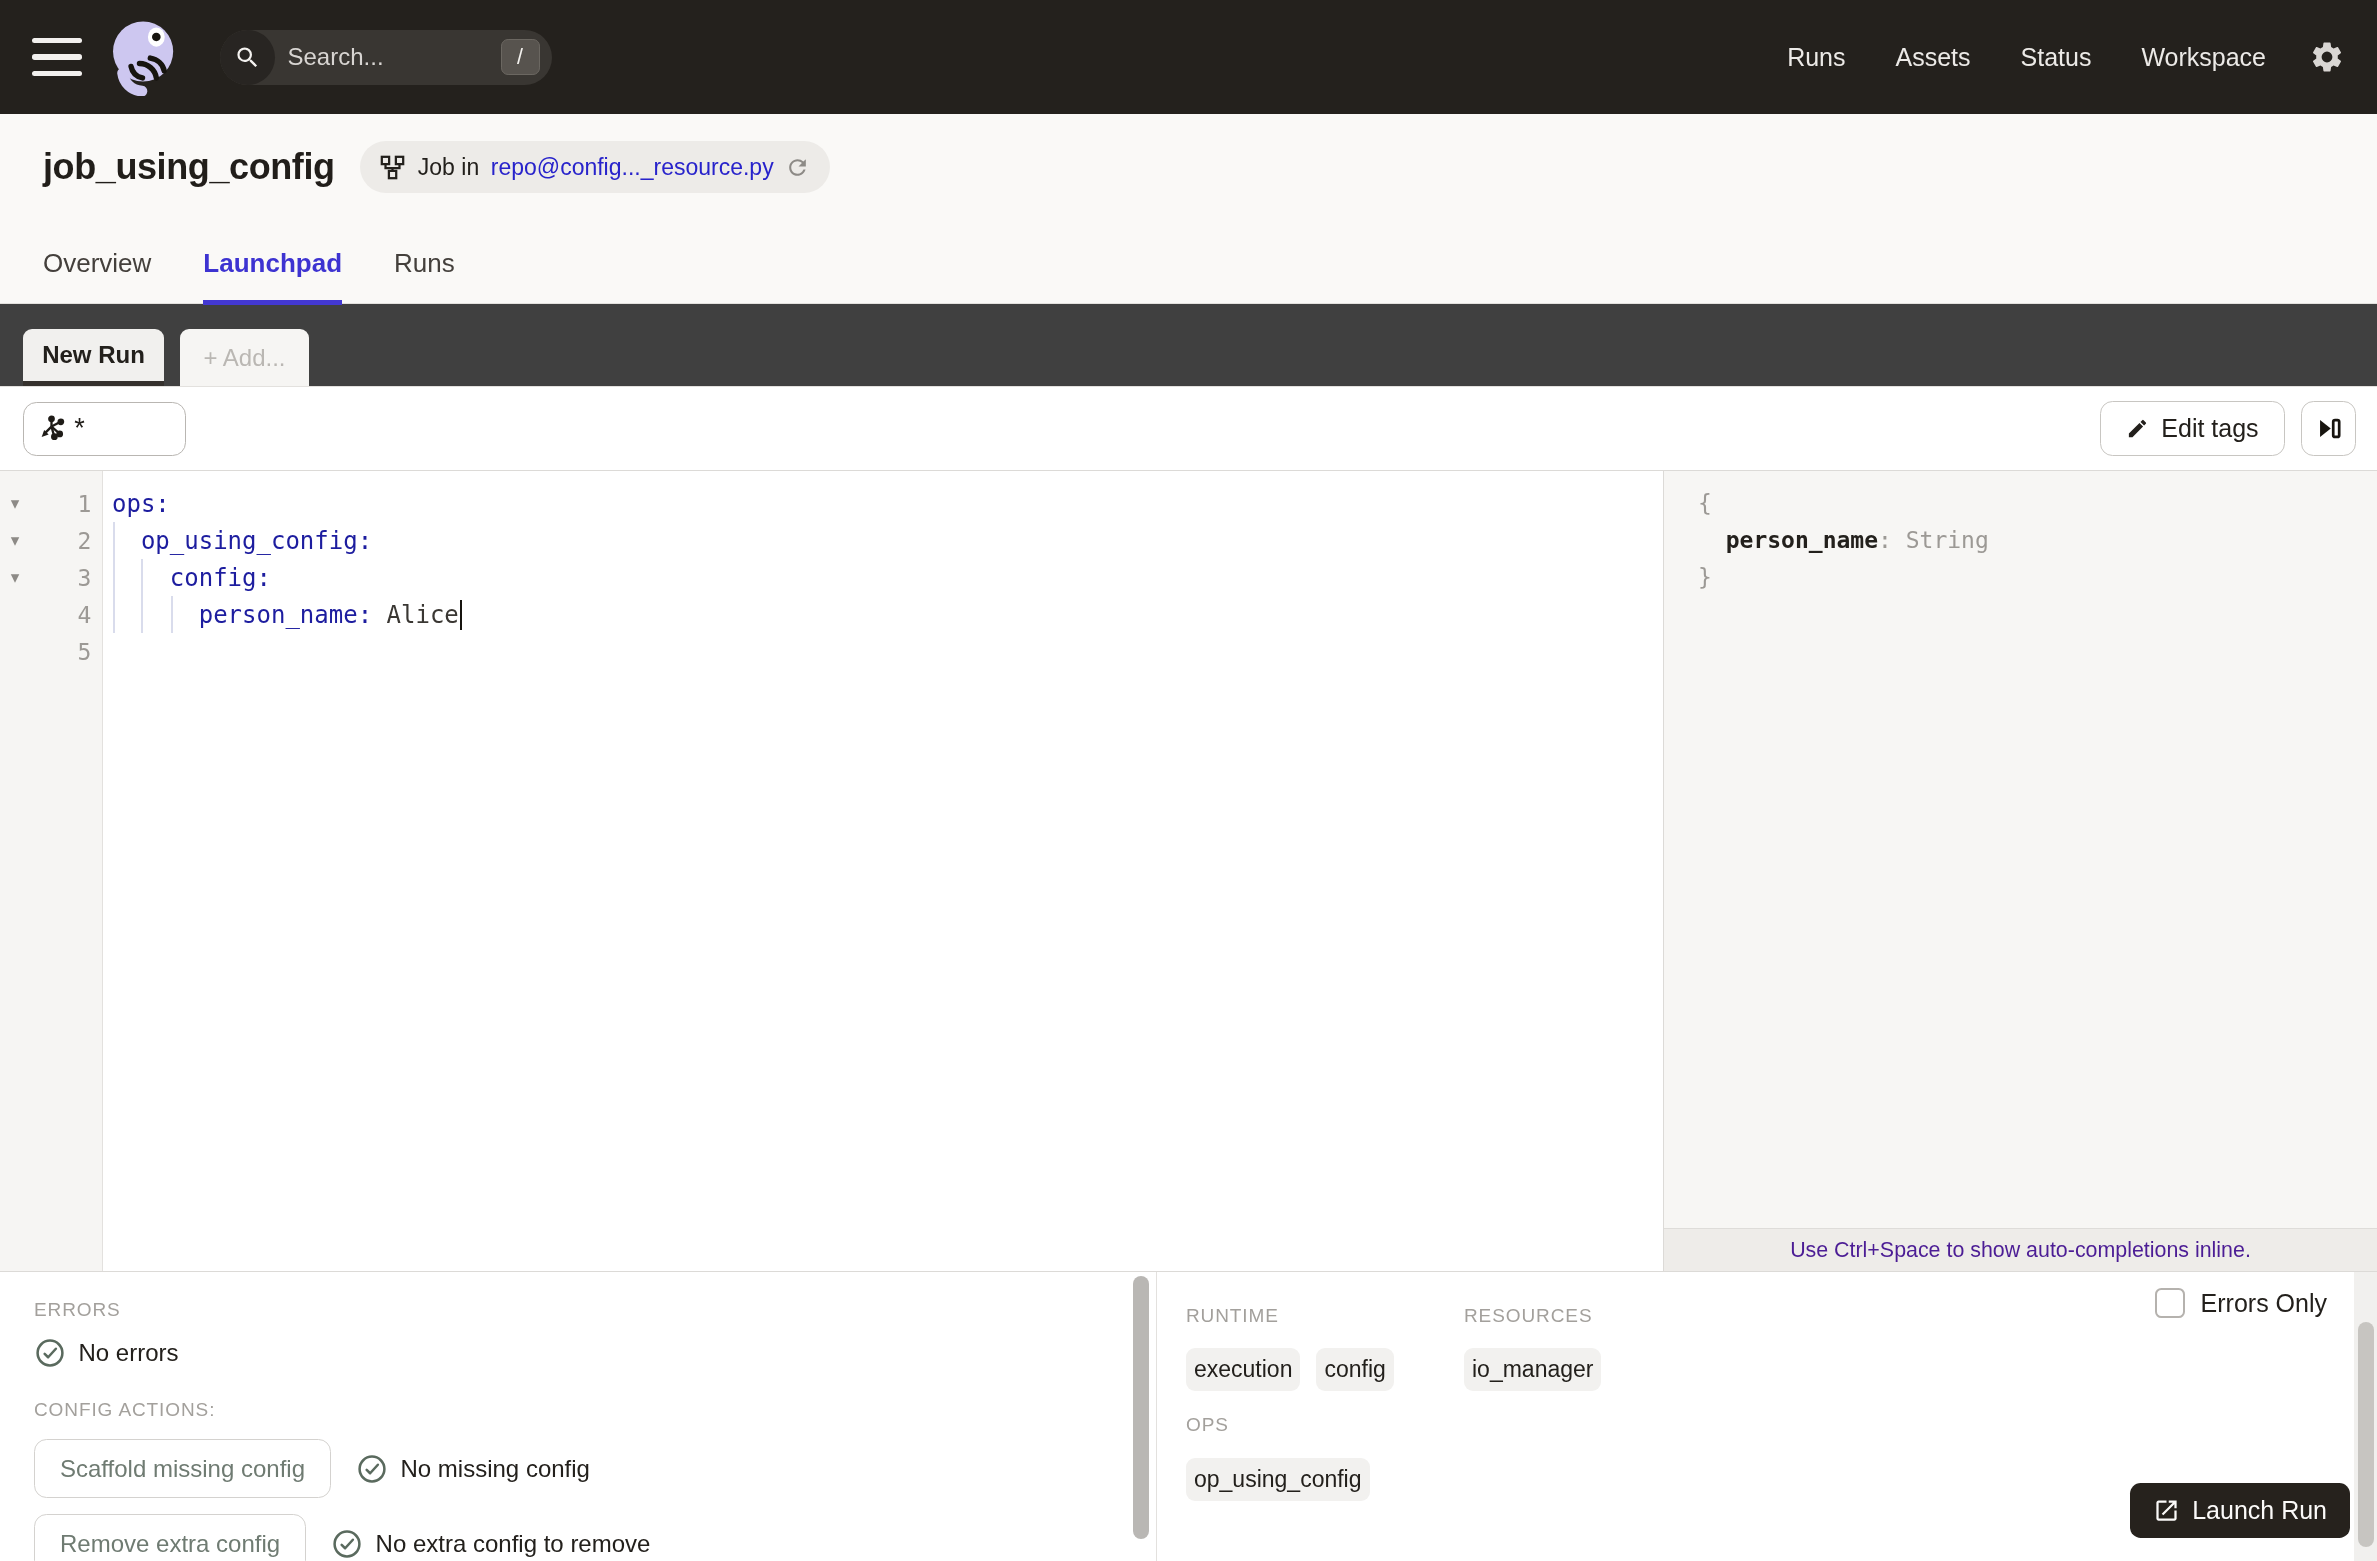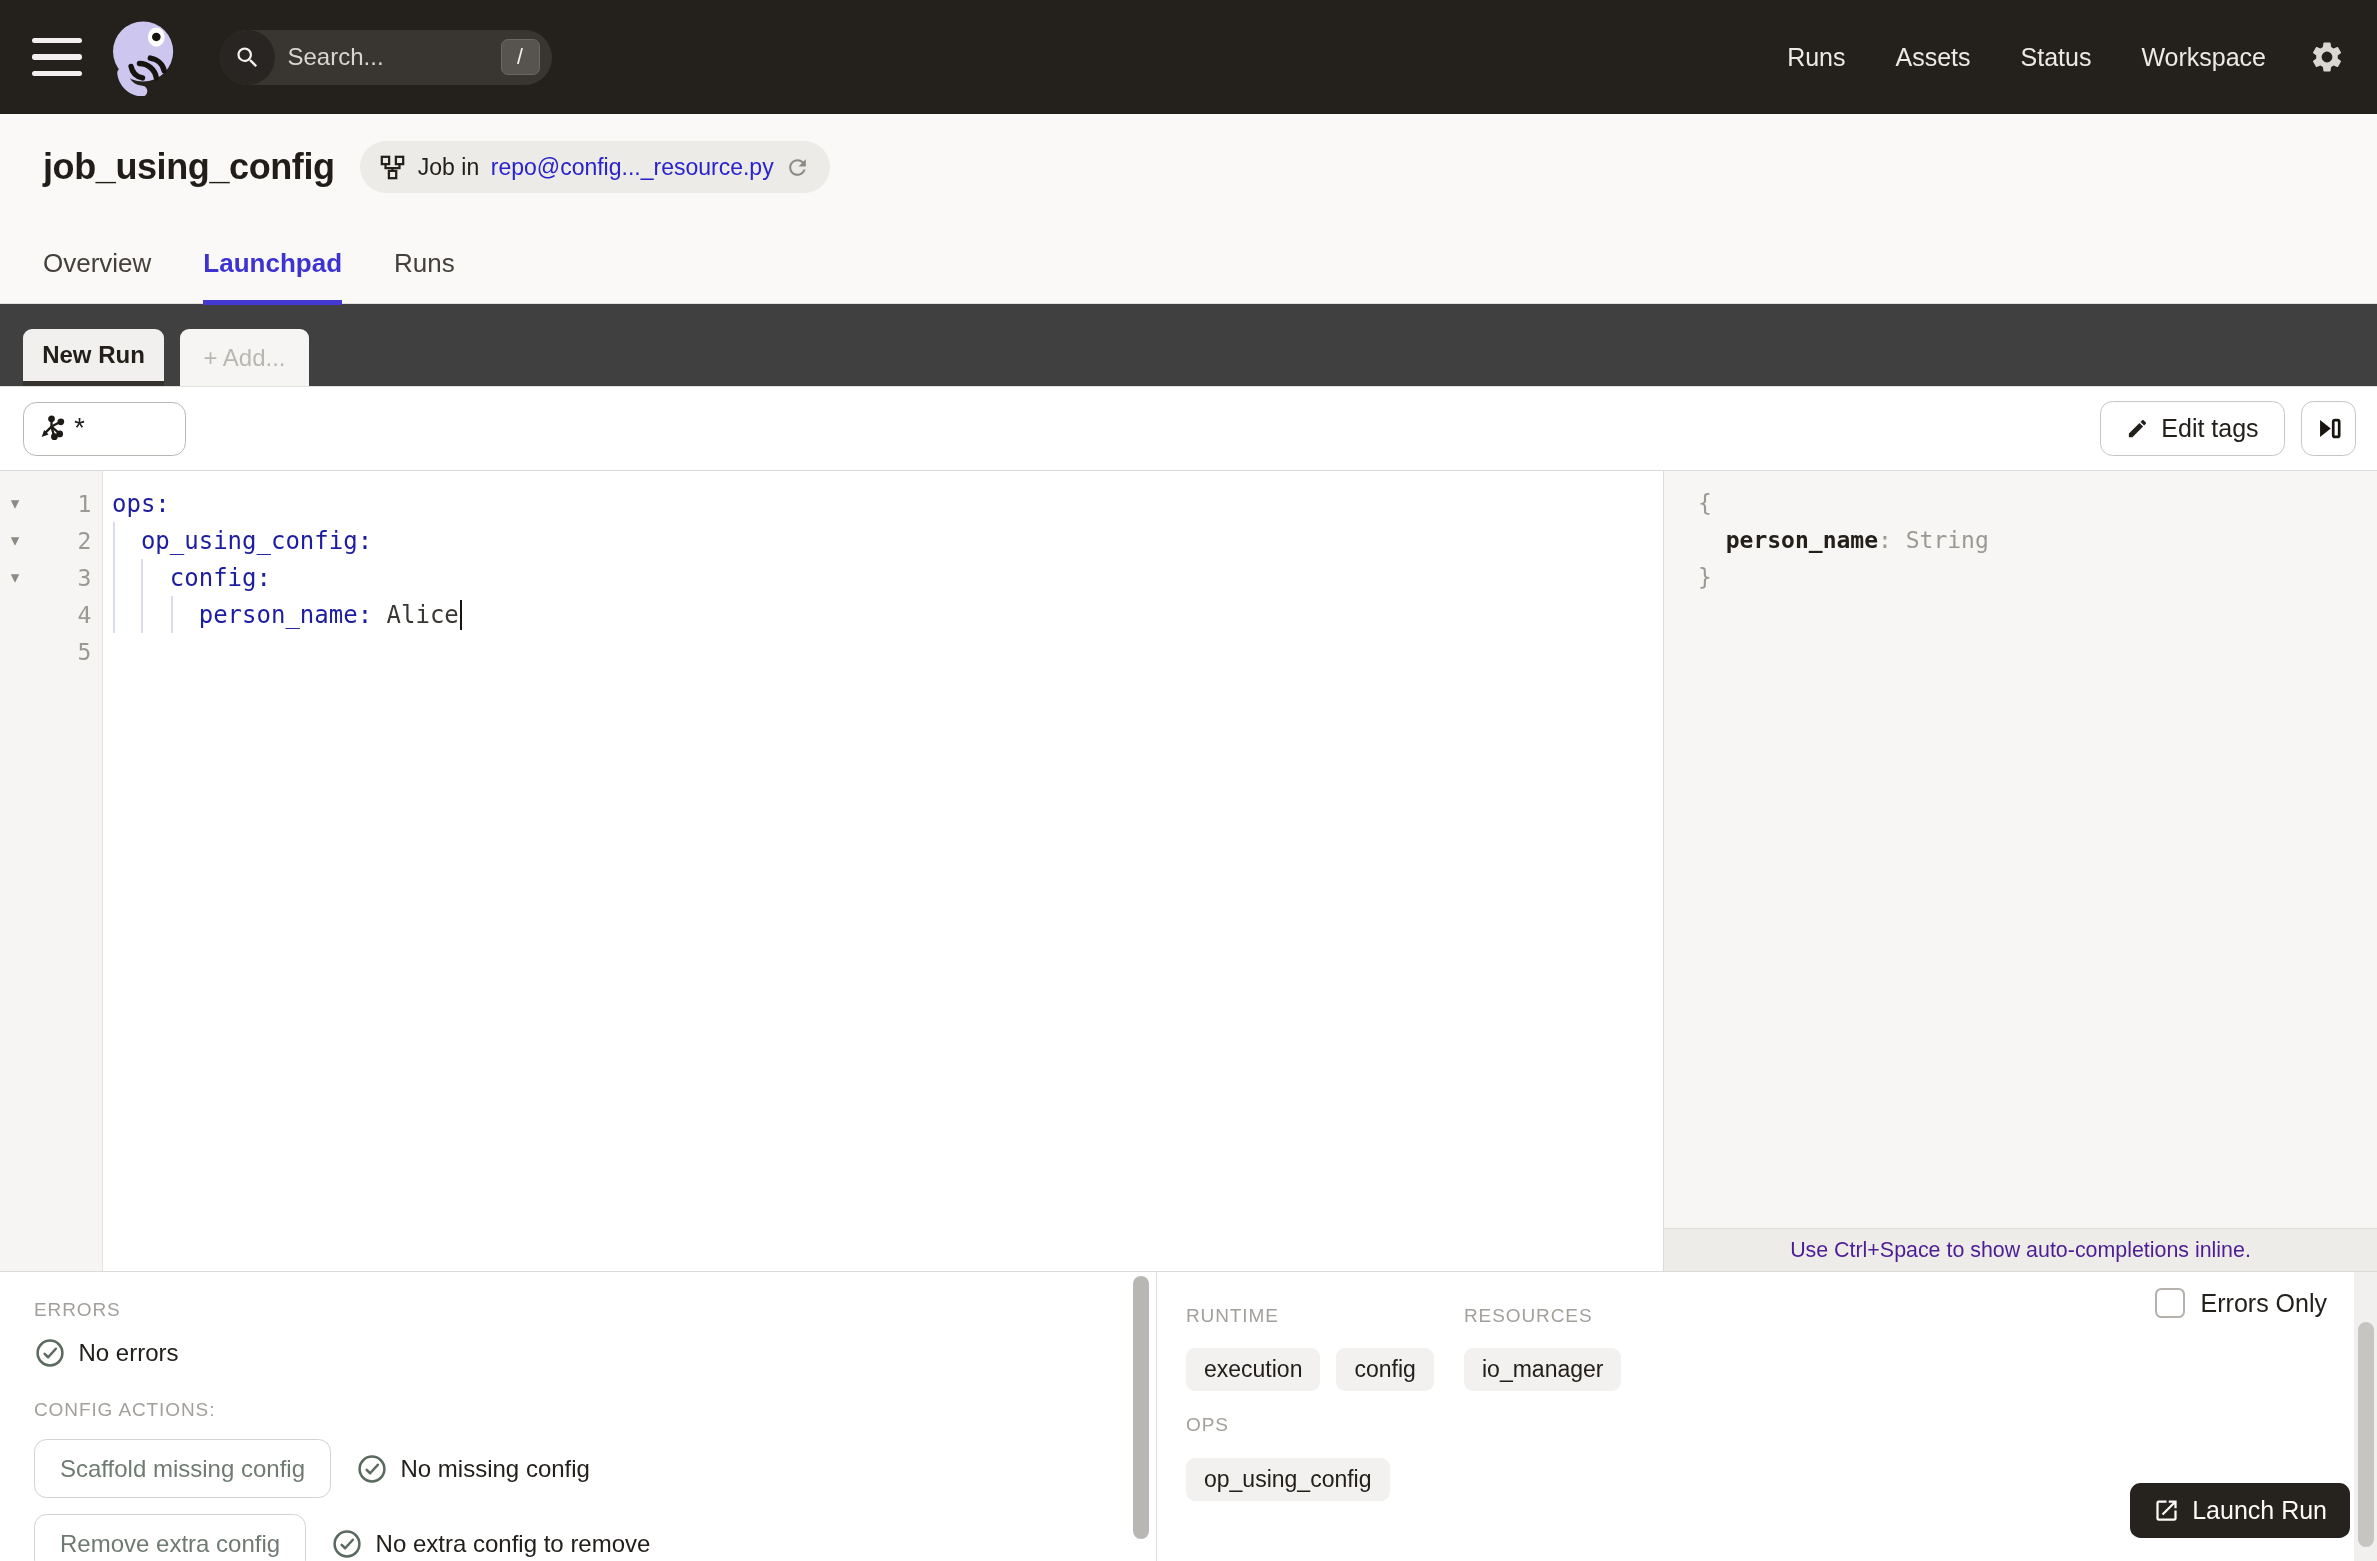--- a/index.html
+++ b/index.html
@@ -72,21 +72,21 @@
   .v-scroll { position:absolute; right:5.4px; top:3.6px; bottom:3.6px; width:18px; }
   .v-scroll .thumb { width:16px; border-radius:9px; background:#b9b7b4; position:absolute; top:0; height:263px; }
   .sec-head { font-size:19px; color:#a3a09c; letter-spacing:0.9px; font-weight:500; }
   .status-row { display:flex; align-items:center; gap:12.5px; font-size:24px; color:#23201c; }
   .action-row { display:flex; align-items:center; gap:25px; }
   .btn-action { height:59px; background:#fff; border:1.8px solid #d4d2cf; border-radius:12.5px; padding:0 25px; display:flex; align-items:center; font-size:24px; color:#6f7b72; cursor:pointer; }
 
   .b-right { flex:1; position:relative; padding:0; overflow:hidden; }
   .col { position:absolute; }
   .pill-row { display:flex; gap:16px; }
-  .pill { background:#f2f1ef; border-radius:9px; height:43px; display:flex; align-items:center; padding:0 18px; font-size:23px; color:#23201c; cursor:pointer; }
+  .pill { background:#f2f1ef; border-radius:9px; height:43px; display:flex; align-items:center; padding:0 8px; font-size:23px; color:#23201c; cursor:pointer; }
   .errors-only { position:absolute; top:16px; right:50px; display:flex; align-items:center; gap:16px; cursor:pointer; }
   .checkbox { width:30px; height:30px; border:2.7px solid #b5b2ae; border-radius:6.3px; background:#fff; }
   .errors-only .lbl { font-size:25px; color:#23201c; }
   .launch-btn { position:absolute; right:27px; bottom:23px; height:55px; background:#26221d; border-radius:10.7px; display:flex; align-items:center; gap:12.5px; padding:0 23px; cursor:pointer; }
   .launch-btn .lbl { color:#fbfaf9; font-size:25px; font-weight:500; }
   .r-scroll { position:absolute; right:0; top:0; bottom:0; width:23px; background:#f1f0ee; }
   .r-scroll .thumb { position:absolute; left:3.6px; width:16px; border-radius:8px; background:#c7c5c1; top:50px; height:225px; }
 </style>
 </head>
 <body>

